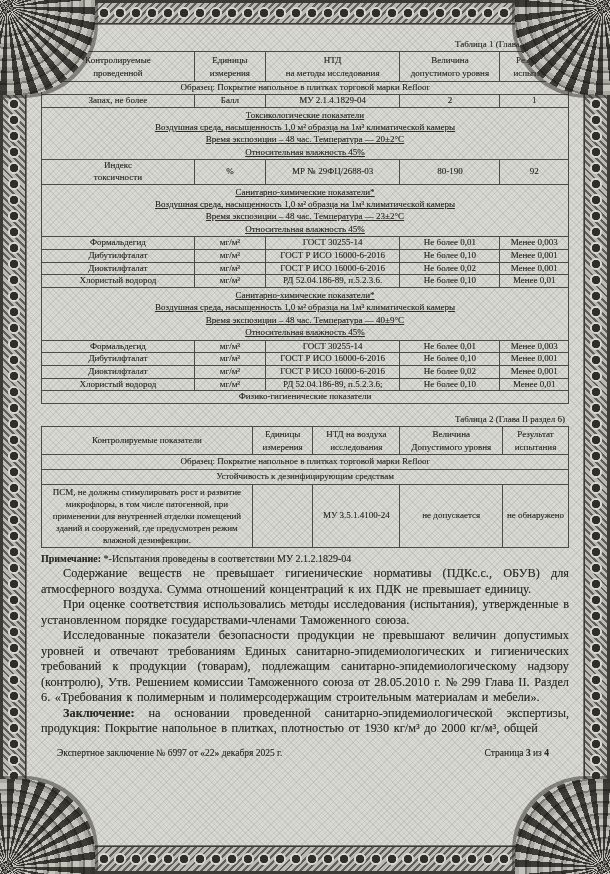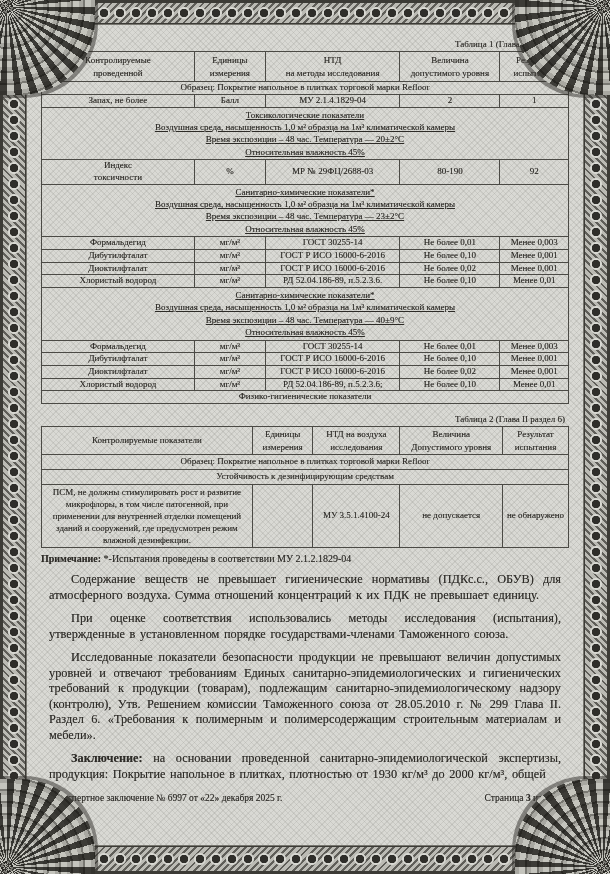--- a/index.html
+++ b/index.html
@@ -61,21 +61,21 @@
   td{border:1px solid #4b4a45;text-align:center;vertical-align:middle;padding:0 2px;overflow:hidden;}
   .hdr td{padding:2px;line-height:1.4;}
   .blk td{padding:1px 0;line-height:1.38;text-decoration:underline;}
   .pw{padding:1px 14px;line-height:1.3;}
   .w1{width:29%}.w2{width:13.5%}.w3{width:25.5%}.w4{width:19%}.w5{width:13%}
   .v1{width:40%}.v2{width:11.5%}.v3{width:16.5%}.v4{width:19.5%}.v5{width:12.5%}
   .t2 td{padding:1px 3px;}
   .bigc{padding:2px 8px;line-height:1.35;}
 
   .note{font-size:10px;margin:5px 0 2px;}
-  .paras p{font-size:12.3px;line-height:1.26;text-align:justify;text-indent:22px;margin:8px;word-spacing:1.5px;}
+  .paras p{font-size:12.3px;line-height:1.26;text-align:justify;text-indent:22px;margin:0;word-spacing:1.5px;}
   .footer{display:flex;justify-content:space-between;align-items:baseline;font-size:9.5px;margin-top:11px;padding:0 20px 0 16px;}
 </style>
 </head>
 <body>
 
 <div class="page">
   <div class="band band-h band-top"></div>
   <div class="band band-h band-bottom"></div>
   <div class="band band-v band-left"></div>
   <div class="band band-v band-right"></div>

